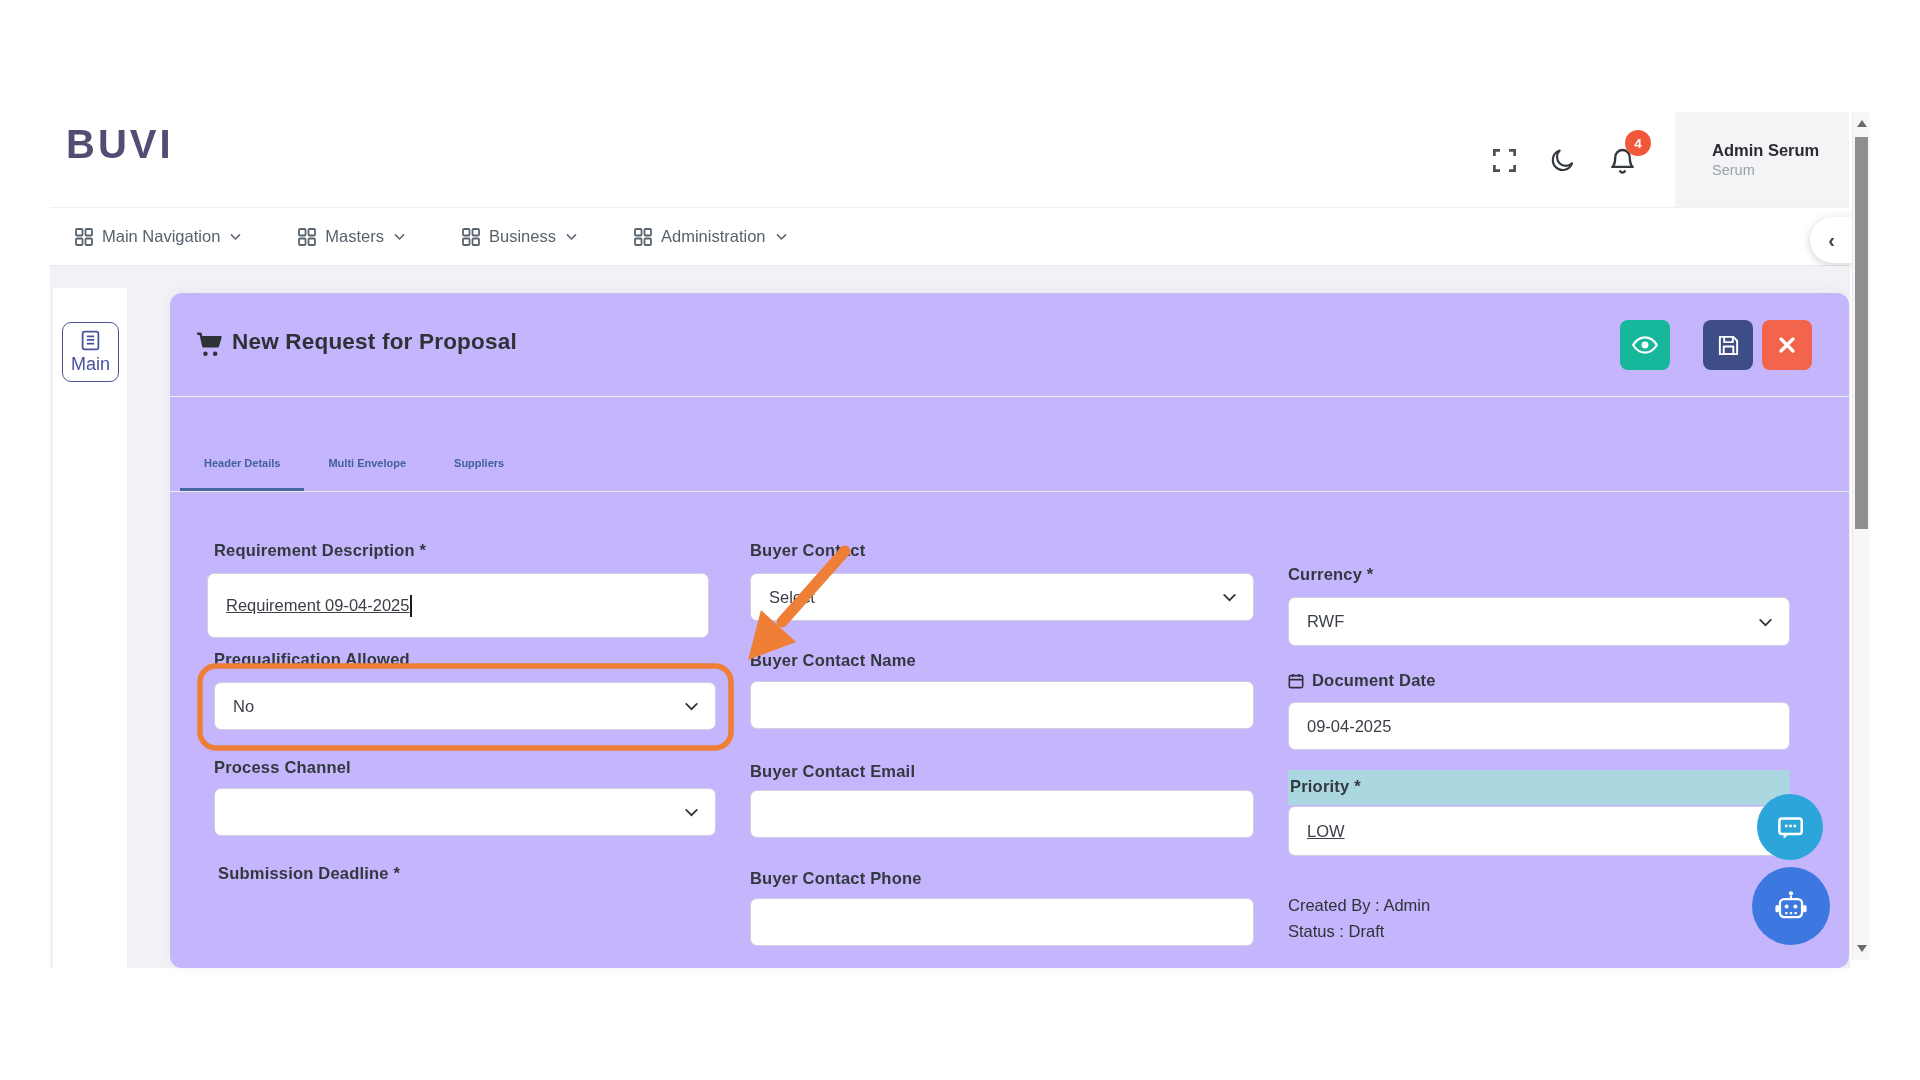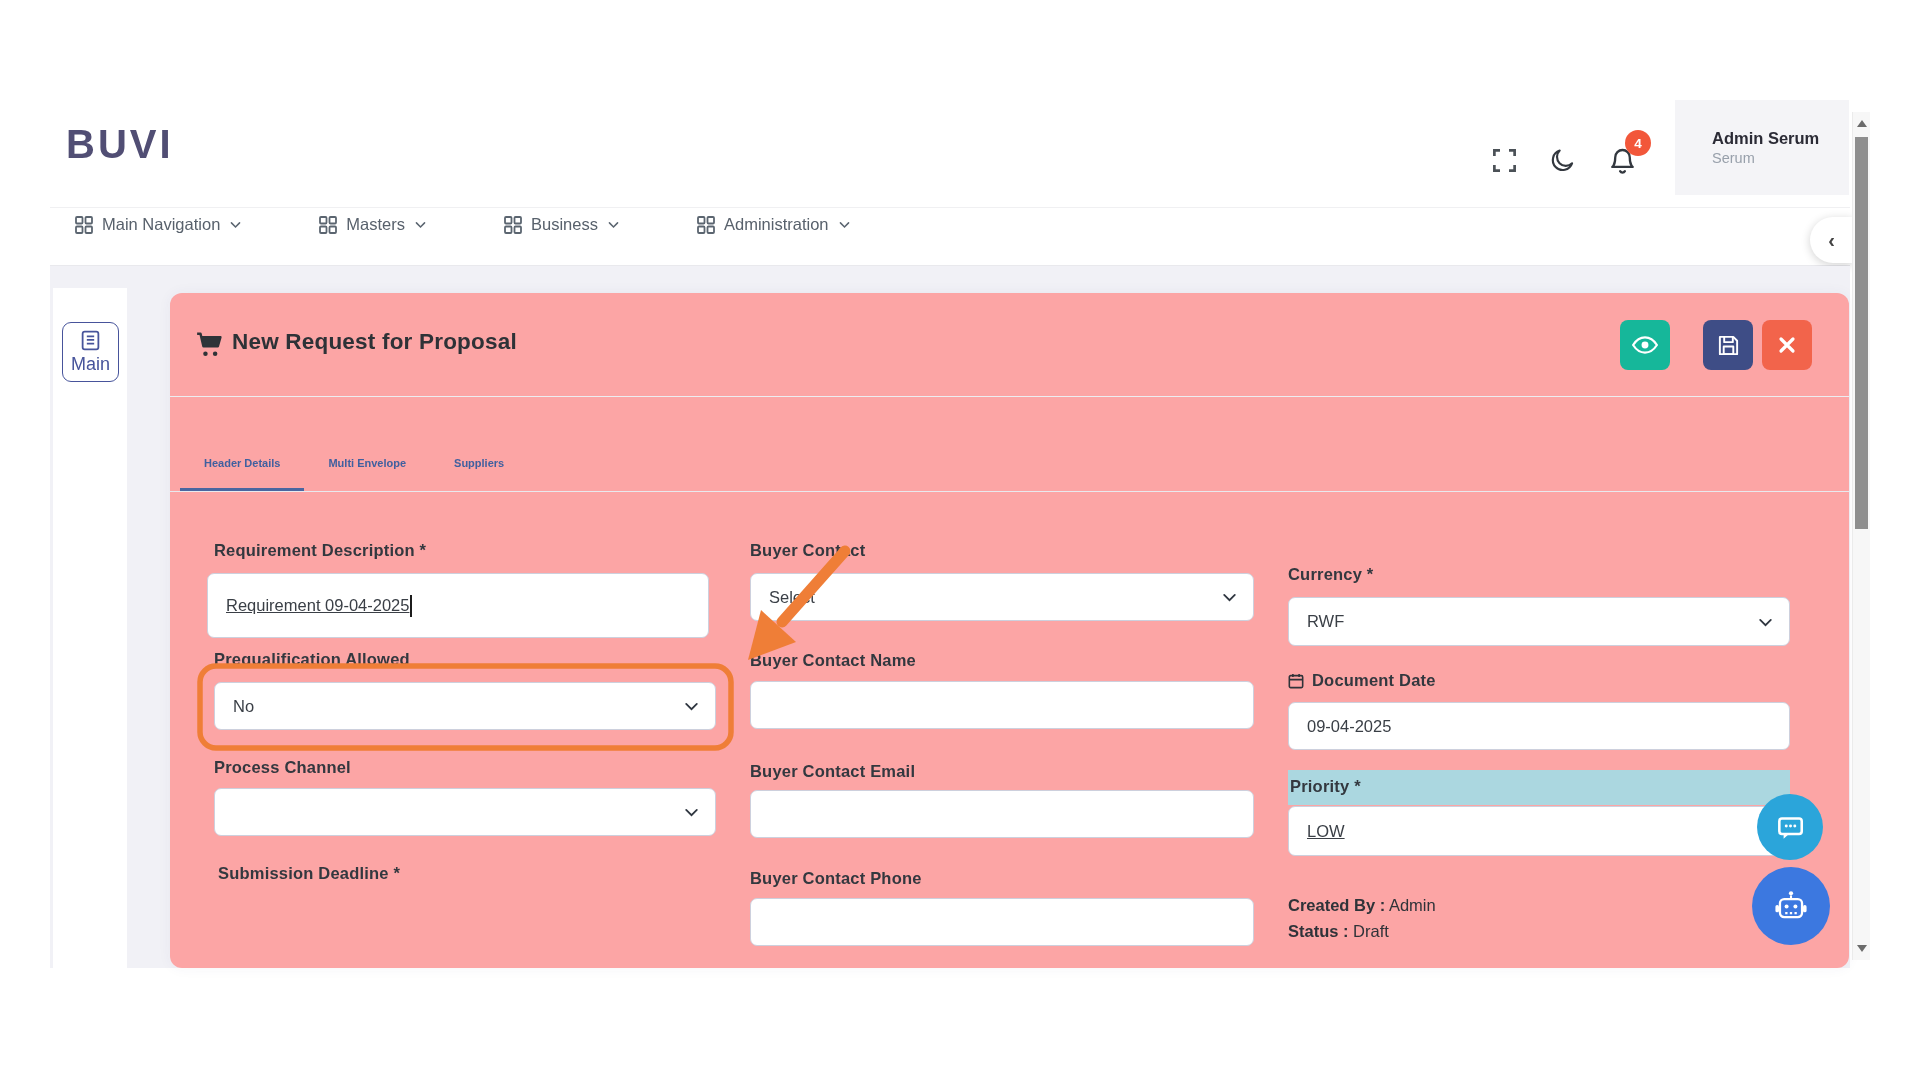--- a/index.html
+++ b/index.html
@@ -5,42 +5,42 @@
   html,body{margin:0;padding:0;background:#fff;}
   .stage{position:relative;width:1920px;height:1080px;background:#ffffff;overflow:hidden;
          font-family:"Liberation Sans",sans-serif;color:#33383f;}
   .abs{position:absolute;}
 
   
   .logo{left:66px;top:122px;font-size:40px;font-weight:700;letter-spacing:3px;color:#514e74;}
   .hicon{width:34px;height:34px;display:flex;align-items:center;justify-content:center;cursor:pointer;background:none;border:none;padding:0;}
   .badge{position:absolute;top:-14px;right:-12px;width:26px;height:26px;border-radius:50%;
          background:#f2573a;color:#fff;font-size:13.5px;font-weight:700;display:flex;align-items:center;justify-content:center;}
-  .user-panel{left:1675px;top:100px;width:174px;height:95px;background:#f4f4f7;display:flex;flex-direction:column;
+  .user-panel{left:1675px;top:112px;width:174px;height:95px;background:#f4f4f7;display:flex;flex-direction:column;
               justify-content:center;padding-left:37px;box-sizing:border-box;cursor:pointer;}
   .user-name{font-size:16.5px;font-weight:700;color:#2b2b36;line-height:1.35;}
   .user-role{font-size:14.5px;color:#98a0ab;line-height:1.35;}
   .hdr-divider{left:50px;top:207px;width:1800px;height:1px;background:#f0f0f2;}
 
   
-  .navrow{left:75px;top:196px;height:57px;display:flex;gap:77px;}
+  .navrow{left:75px;top:208px;height:57px;display:flex;gap:56px;}
   .navitem{display:flex;align-items:center;gap:9px;color:#58616c;font-size:16.5px;cursor:pointer;}
   .nav-divider{left:50px;top:265px;width:1800px;height:1px;background:#e9e9ed;}
   .collapse-pill{left:1810px;top:217px;width:43px;height:46px;background:#fff;border-radius:23px 0 0 23px;
                  box-shadow:0 2px 10px rgba(0,0,0,0.18);display:flex;align-items:center;justify-content:center;
                  font-size:20px;font-weight:700;color:#444;cursor:pointer;}
 
   
   .content-bg{left:50px;top:266px;width:1800px;height:702px;background:#f1f1f6;}
   .side-col{left:53px;top:288px;width:74px;height:680px;background:#fff;}
   .main-box{left:62px;top:322px;width:55px;height:58px;background:#fff;border:1.5px solid #47549b;border-radius:9px;
             display:flex;flex-direction:column;align-items:center;justify-content:center;gap:3px;color:#47549b;cursor:pointer;}
   .main-box span{font-size:18px;}
 
-  .card{left:170px;top:293px;width:1679px;height:675px;background:#fca5a5;border-radius:12px;
+  .card{left:170px;top:293px;width:1679px;height:675px;background:#c4b5fd;border-radius:12px;
         box-shadow:0 0 14px rgba(56,60,110,0.05);}
   .card-divider{left:0;top:103px;width:1679px;height:1px;background:#ededf1;}
   .cart-ic{left:26px;top:39px;}
   .card-title{left:62px;top:36px;font-size:22.5px;font-weight:600;color:#2e3237;letter-spacing:0.2px;}
   .hbtn{top:27px;width:50px;height:50px;border-radius:8px;border:none;display:flex;align-items:center;justify-content:center;cursor:pointer;padding:0;}
   .btn-eye{left:1450px;background:#16b79a;}
   .btn-save{left:1533px;background:#3e4d86;}
   .btn-close{left:1592px;background:#f2644b;}
 
   .tabs{left:10px;top:144px;height:54px;display:flex;}
@@ -51,21 +51,21 @@
   
   .flabel{font-size:16.5px;font-weight:600;color:#33383f;letter-spacing:0.2px;display:flex;align-items:center;gap:8px;}
   .ctrl{height:48px;background:#fff;border:1px solid #cdd0dd;border-radius:7px;display:flex;align-items:center;
         padding:0 18px;font-size:16.5px;color:#3a3f46;box-sizing:border-box;cursor:pointer;}
   .ctrl .chev{position:absolute;right:15px;top:50%;transform:translateY(-50%);display:flex;}
   .ctrl .cal{position:absolute;right:14px;top:50%;transform:translateY(-50%);display:flex;}
   .caret{display:inline-block;width:1.5px;height:22px;background:#1c1c1c;margin-left:1px;}
   .placeholder{color:#4a4f57;}
   .hl-band{left:1118px;top:477px;width:502px;height:35px;background:#abd7e0;}
   .meta{font-size:16.5px;color:#2f3339;}
-  .meta b{font-weight:700;}
+  .meta b{font-weight:400;}
 
   
   .fab{border-radius:50%;display:flex;align-items:center;justify-content:center;border:none;cursor:pointer;padding:0;}
   .fab-chat{left:1757px;top:794px;width:66px;height:66px;background:#2ba5da;}
   .fab-robot{left:1752px;top:867px;width:78px;height:78px;background:#3c78e0;}
 
   
   .sb-track{left:1852px;top:112px;width:17px;height:848px;background:#f7f7f7;border-left:1px solid #ebebeb;}
   .sb-up{position:absolute;left:3.5px;top:8px;width:0;height:0;border:5px solid transparent;border-bottom:7px solid #6b6b6b;border-top:none;}
   .sb-thumb{position:absolute;left:1.5px;top:25px;width:13px;height:392px;background:#8e8e8e;cursor:grab;}

